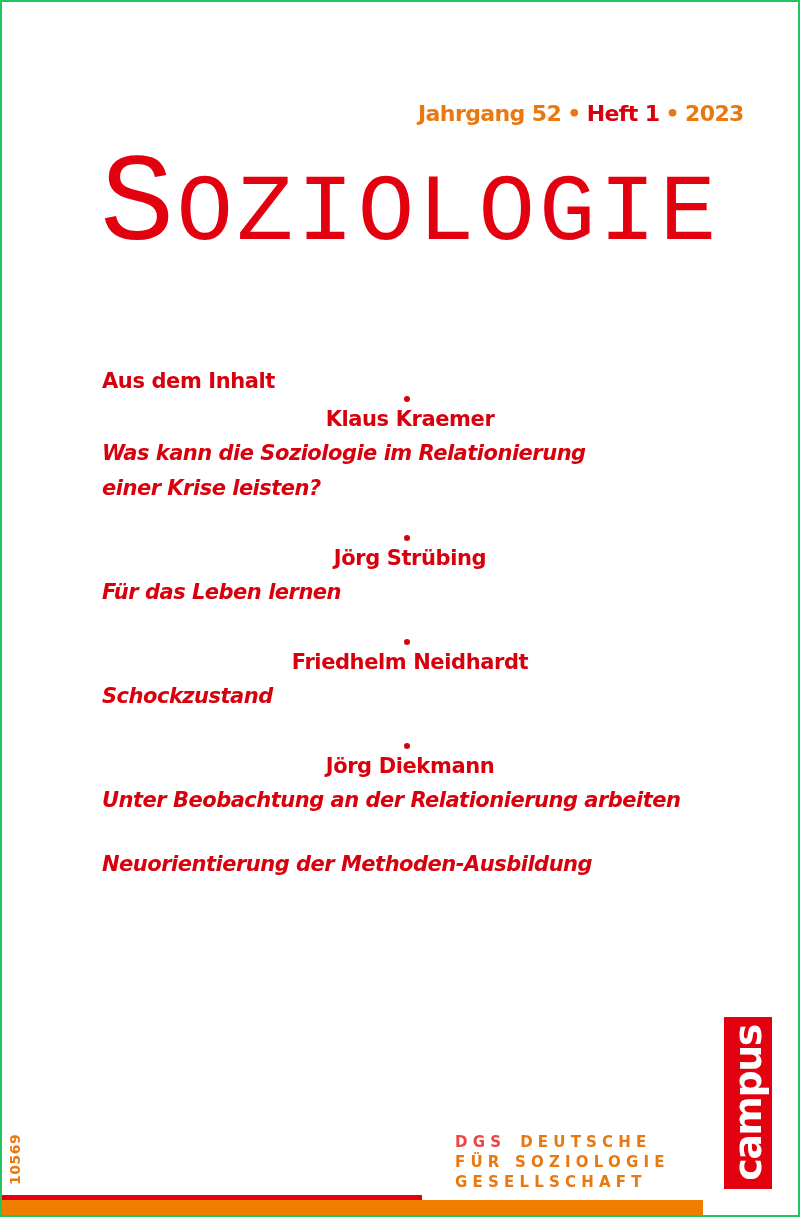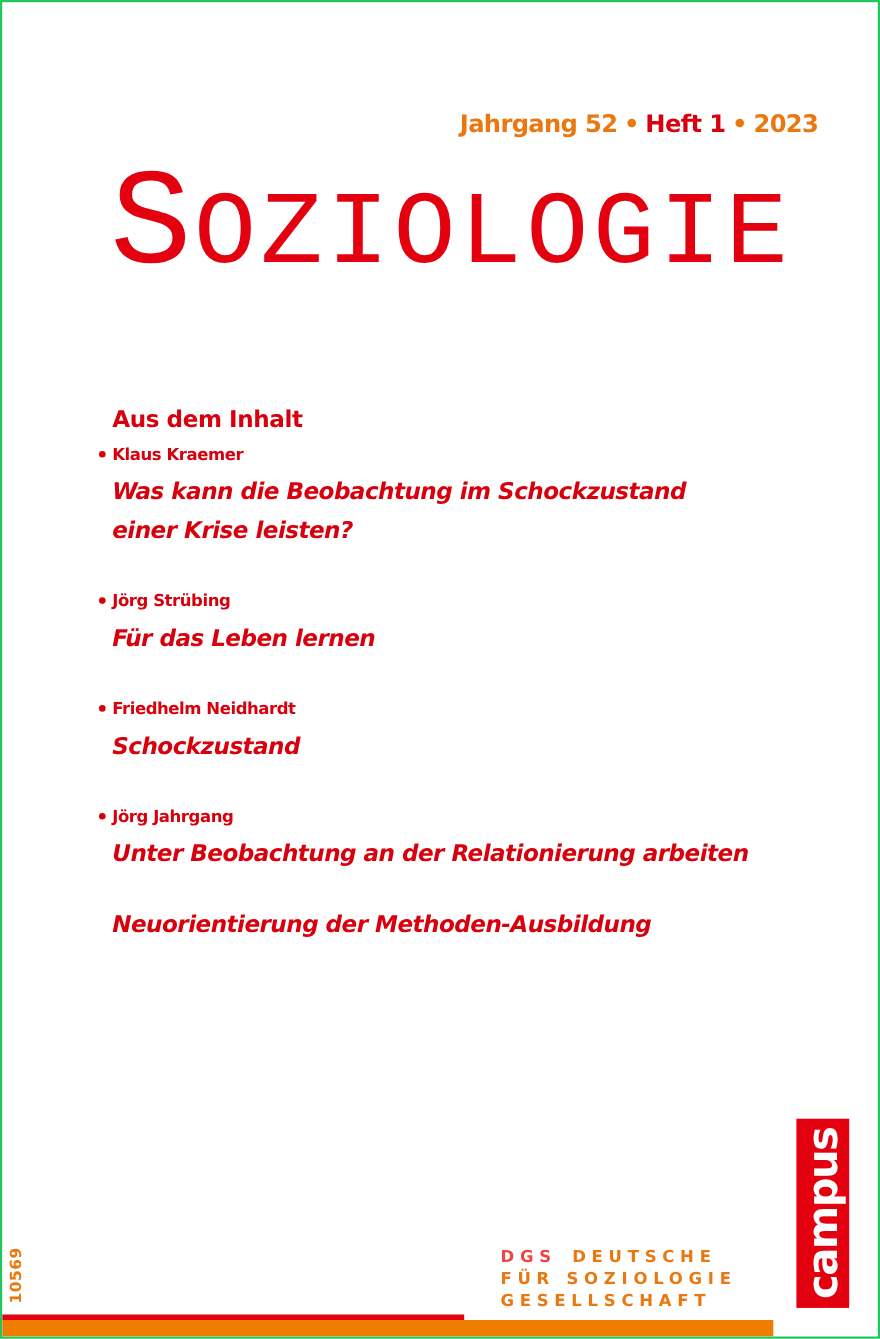--- a/index.html
+++ b/index.html
@@ -25,22 +25,22 @@
   .contents {
     position: absolute; left: 88px; top: 364px; width: 640px;
     color: #d9000d;
   }
   .contents .heading {
     margin-left: 12px; font-size: 21px; font-weight: bold; letter-spacing: -0.4px;
     line-height: 30px; 
   }
   .entry { margin-bottom: 29px; }
   .entry .author {
-    font-size: 15px; font-weight: bold; letter-spacing: -0.4px; line-height: 34px;
-    display: flex; align-items: center;
+    font-size: 21px; font-weight: bold; letter-spacing: -0.4px; line-height: 34px;
+    display: flex; align-items: center; flex-direction: column;
   }
   .entry .bullet {
     display: inline-block; width: 6px; height: 6px; border-radius: 50%;
     background: #d9000d; margin-right: 6px; flex: none;
   }
   .entry .article {
     margin-left: 12px; font-size: 21px; font-style: italic; font-weight: bold;
     letter-spacing: -0.5px; line-height: 35px;
   }
   .side-number {
@@ -80,21 +80,21 @@
   </div>
 
   <div class="contents">
     <div class="heading">Aus dem Inhalt</div>
 
     <div class="entry">
       <div class="author">
           <span class="bullet"></span>
           <span>Klaus Kraemer</span>
         </div>
-      <div class="article">Was kann die Beobachtung im Schockzustand</div>
+      <div class="article">Was kann die Soziologie im Relationierung</div>
       <div class="article">einer Krise leisten?</div>
     </div>
 
     <div class="entry">
       <div class="author">
           <span class="bullet"></span>
           <span>Jörg Strübing</span>
         </div>
       <div class="article">Für das Leben lernen</div>
     </div>
@@ -103,21 +103,21 @@
       <div class="author">
           <span class="bullet"></span>
           <span>Friedhelm Neidhardt</span>
         </div>
       <div class="article">Schockzustand</div>
     </div>
 
     <div class="entry">
       <div class="author">
           <span class="bullet"></span>
-          <span>Jörg Jahrgang</span>
+          <span>Jörg Diekmann</span>
         </div>
       <div class="article">Unter Beobachtung an der Relationierung arbeiten</div>
     </div>
 
     <div class="entry">
       <div class="article">Neuorientierung der Methoden-Ausbildung</div>
     </div>
   </div>
 
   <div class="side-number">10569</div>

